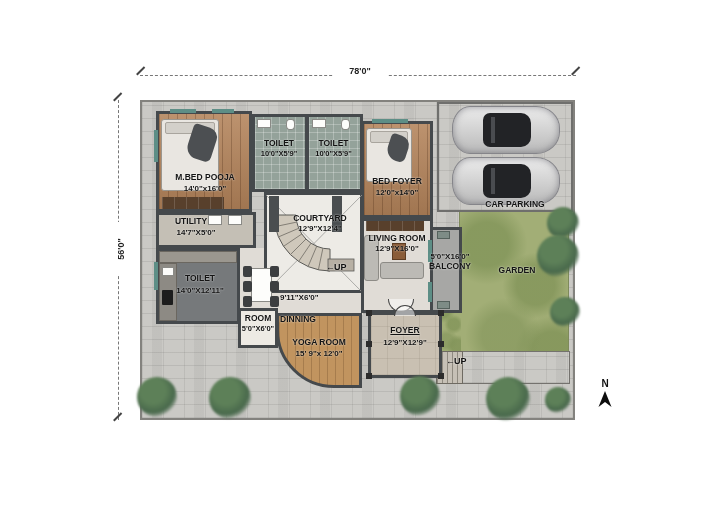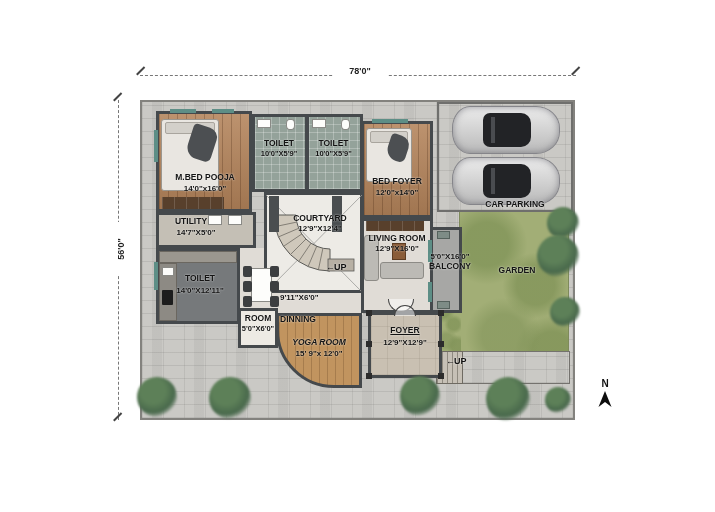--- a/index.html
+++ b/index.html
@@ -234,21 +234,21 @@
   <div class="lbl sz" style="left:419px;top:252px;width:62px;">5'0"X16'0"</div>
 
   <div class="lbl" style="left:486px;top:265px;width:62px;text-align:center;">GARDEN</div>
 
   <div class="lbl left" style="left:280px;top:282px;width:60px;margin-top:32px;">DINNING</div>
   <div class="lbl sz left" style="left:280px;top:293px;width:60px;">9'11"X6'0"</div>
 
   <div class="lbl" style="left:238px;top:313px;width:40px;">ROOM</div>
   <div class="lbl sm" style="left:236px;top:324px;width:44px;">5'0"X6'0"</div>
 
-  <div class="lbl" style="left:279px;top:337px;width:80px;font-style:italic;">YOGA ROOM</div>
+  <div class="lbl" style="left:279px;top:337px;width:80px;">YOGA ROOM</div>
   <div class="lbl sz" style="left:279px;top:349px;width:80px;">15' 9"x 12'0"</div>
 
   <div class="lbl" style="left:379px;top:325px;width:52px;text-decoration:underline;">FOYER</div>
   <div class="lbl sz" style="left:371px;top:338px;width:68px;">12'9"X12'9"</div>
 
   <div class="annot" style="left:326px;top:262px;">
     <span class="arrowline">←</span><span>UP</span>
   </div>
   <div class="annot" style="left:446px;top:356px;">
     <span class="arrowline">←</span><span>UP</span>

